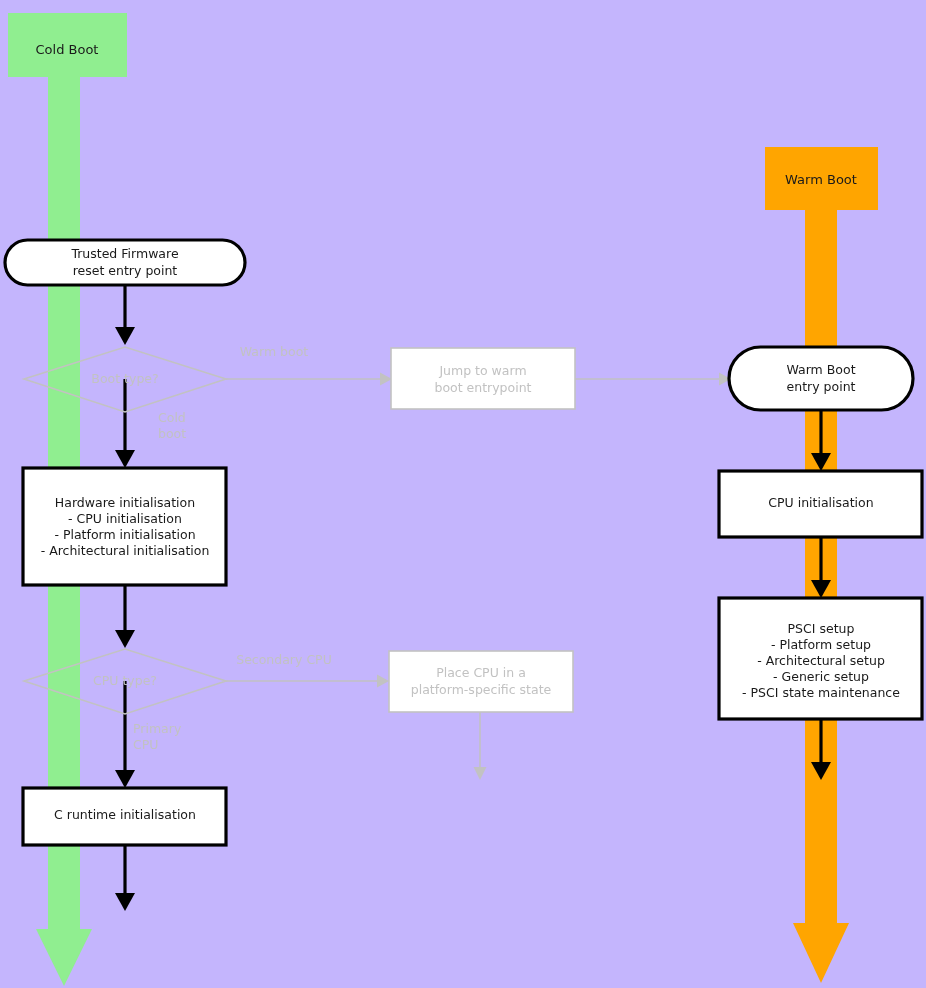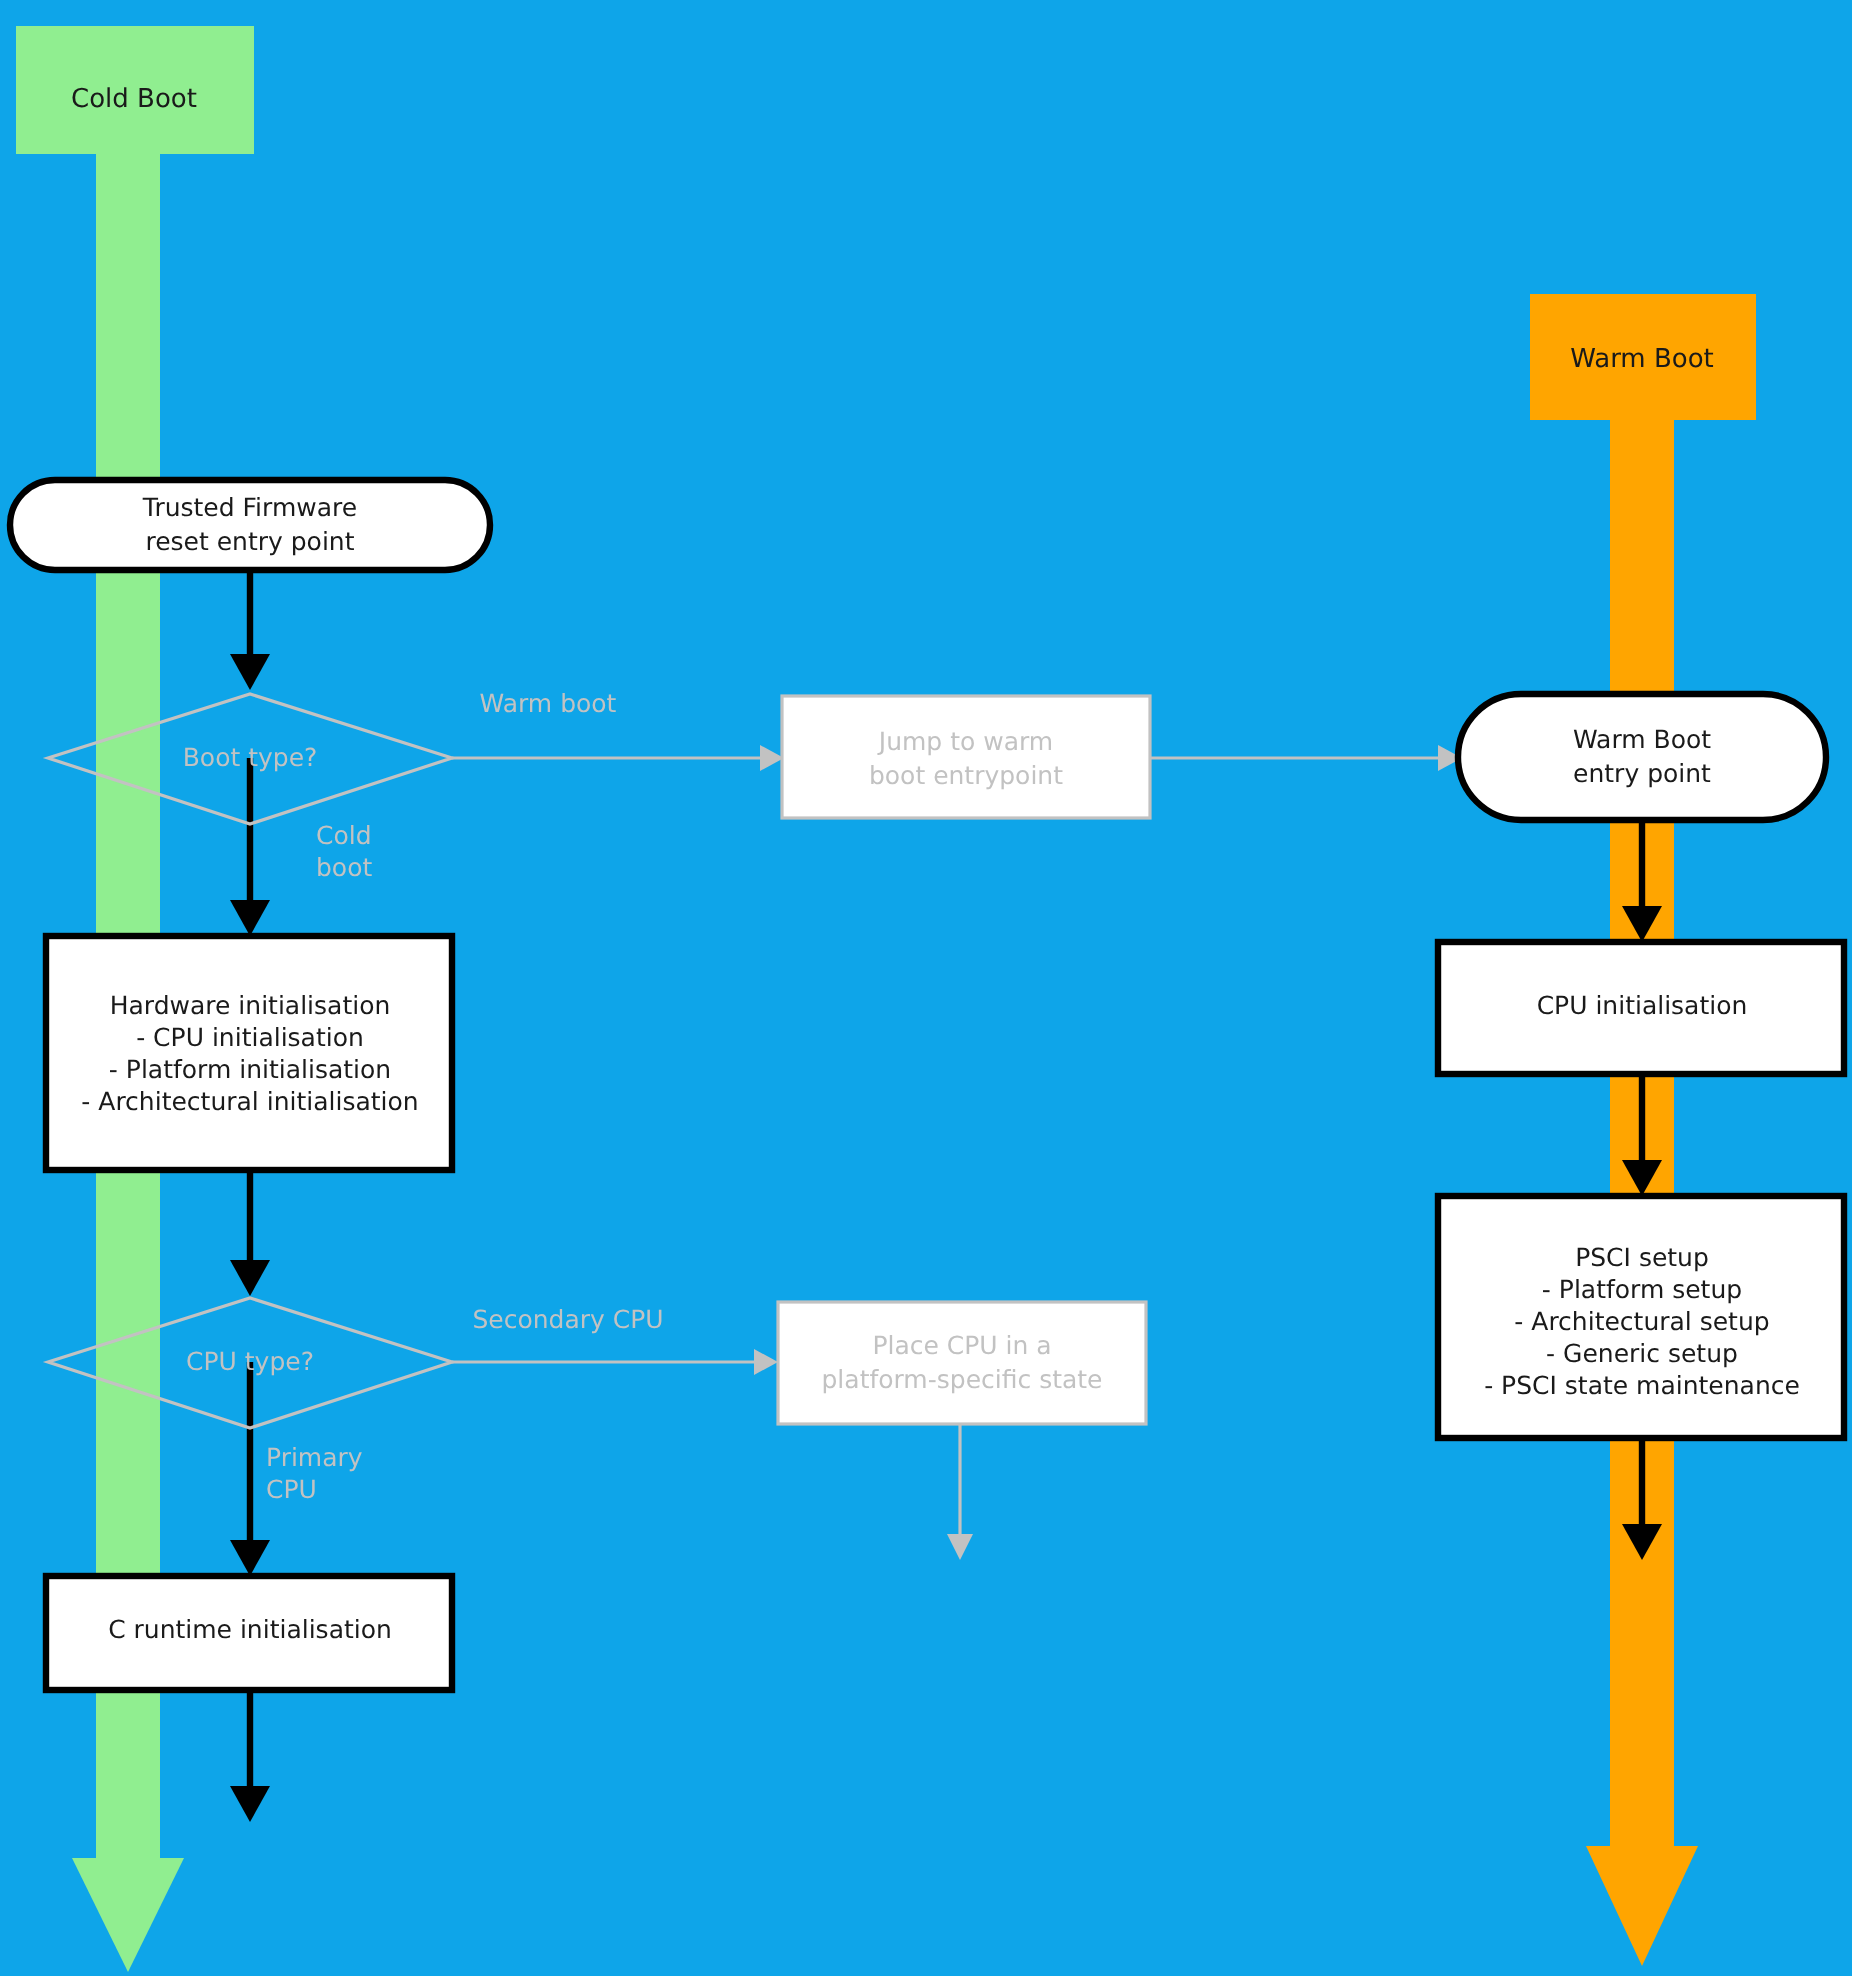--- a/index.html
+++ b/index.html
@@ -7,21 +7,21 @@
     padding: 0;
     background: #ffffff;
   }
   body {
     font-family: "DejaVu Sans", sans-serif;
   }
   #canvas {
     position: relative;
     width: 926px;
     height: 988px;
-    background: #0ea5e9;
+    background: #c4b5fd;
     overflow: hidden;
   }
   svg#diagram {
     position: absolute;
     left: 0;
     top: 0;
     width: 926px;
     height: 988px;
   }
   .band-label {

